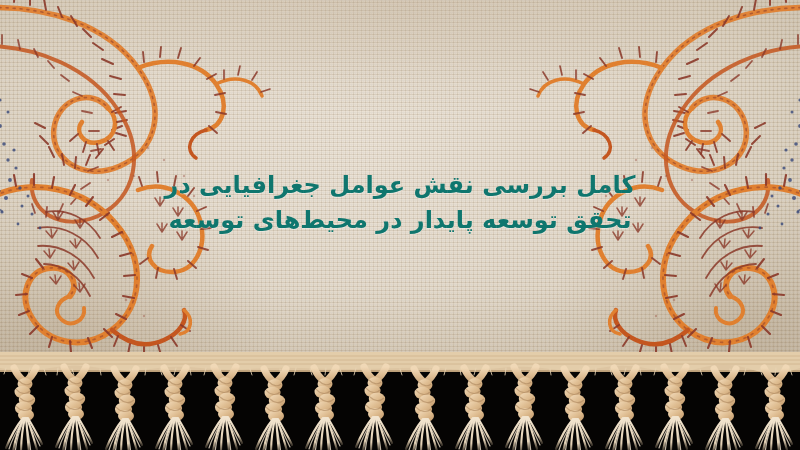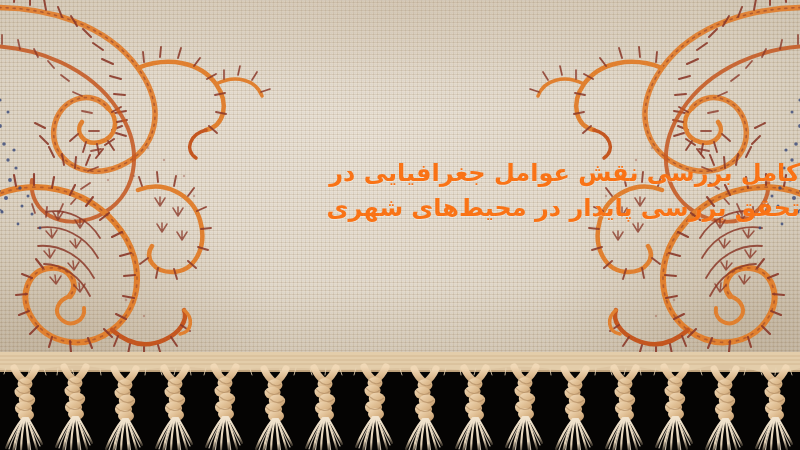--- a/index.html
+++ b/index.html
@@ -57,22 +57,23 @@
   }
 
   
   .orn{position:absolute;top:0;width:330px;height:372px;}
   .orn.left{left:-12px;}
   .orn.right{right:-12px;transform:scaleX(-1);}
   .orn svg{display:block;width:100%;height:100%;}
 
   
   .title{
-    position:absolute;left:0;top:156px;width:800px;
-    color:#f97316;
+    position:absolute;left:0;top:168px;width:800px;
+    text-align:center;
+    color:#0f766e;
     font-family:"DejaVu Sans", sans-serif;
     font-size:24px;line-height:35px;font-weight:700;
     letter-spacing:0px;
     direction:rtl;
     text-shadow:0 1px 0 rgba(255,255,255,.32);
   }
   .title .ln{display:block;white-space:nowrap;}
 
   
   .fringe{position:absolute;left:0;top:352px;width:800px;height:98px;}
@@ -324,21 +325,21 @@
         </g>
       </svg>
     </div>
 
     <div class="hem"></div>
     <div class="hem-edge"></div>
   </div>
 
   <div class="title">
     <span class="ln">کامل بررسی نقش عوامل جغرافیایی در</span>
-    <span class="ln">تحقق بررسی پایدار در محیط‌های شهری</span>
+    <span class="ln">تحقق توسعه پایدار در محیط‌های توسعه</span>
   </div>
 
   <div class="fringe">
     <svg viewBox="0 0 800 98" xmlns="http://www.w3.org/2000/svg" preserveAspectRatio="none">
       <defs>
         <linearGradient id="cordG" x1="0" y1="0" x2="0" y2="1">
           <stop offset="0" stop-color="#f0d8b6"></stop>
           <stop offset=".5" stop-color="#e0bf96"></stop>
           <stop offset="1" stop-color="#c9a578"></stop>
         </linearGradient>

